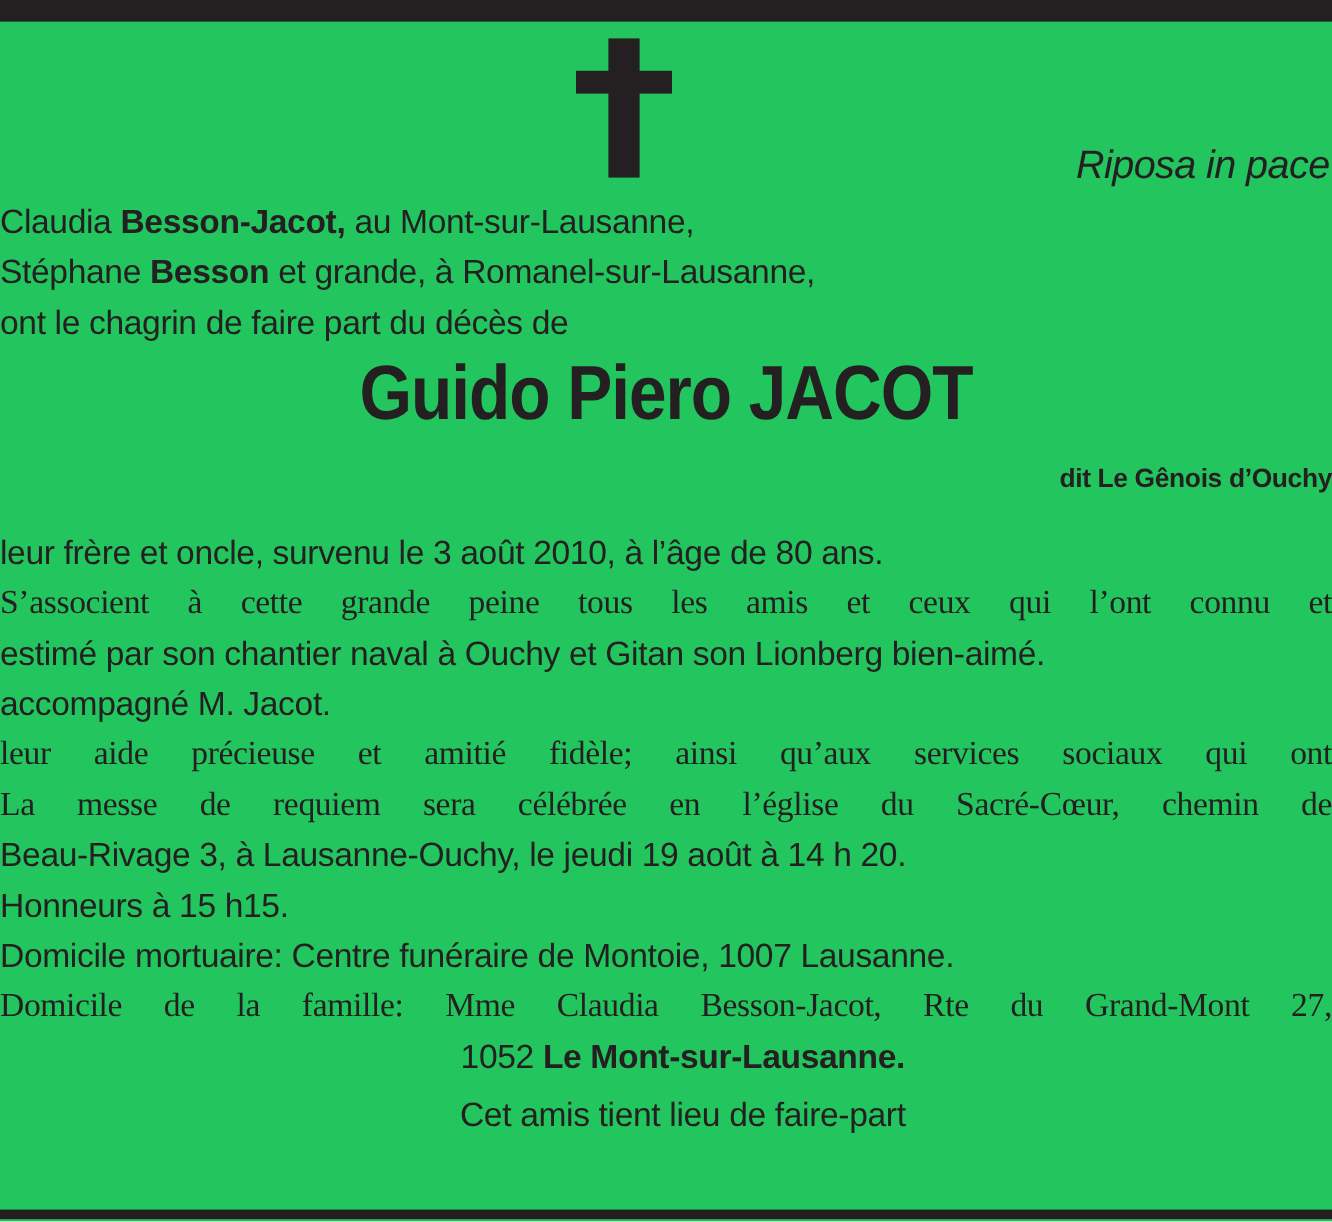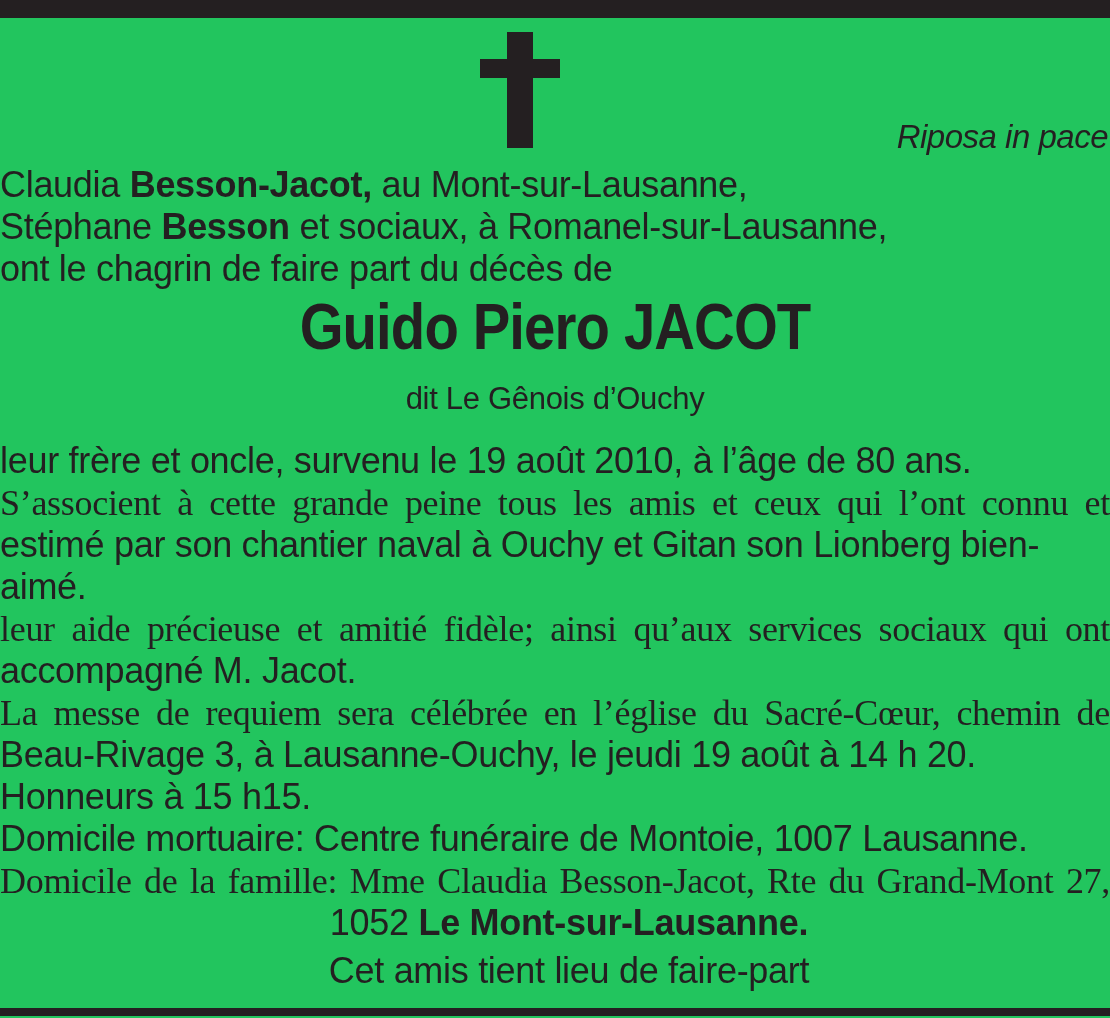--- a/index.html
+++ b/index.html
@@ -28,44 +28,44 @@
   .riposa {
     position: absolute; right: 2px; top: 118px;
     font-style: italic;
     font-size: 33px;
     line-height: 38px;
     letter-spacing: -0.5px;
   }
   .content { position: absolute; top: 18px; left: 0; width: 1110px; }
   .intro { margin-top: 146px; }
   .line {
-    font-size: 36px;
+    font-size: 28px;
     line-height: 42px;
     letter-spacing: -0.3px;
   }
   .line b { font-weight: 700; }
   .justify { text-align: justify; text-align-last: justify; font-family: Liberation Serif, serif; }
   .center { text-align: center; padding-left: 28px; }
   .name-heading {
     margin-top: 0;
     font-size: 64px;
     line-height: 74px;
     font-weight: 700;
     text-align: center;
     letter-spacing: -1px;
     transform: scaleX(0.88);
     transform-origin: 50% 50%;
     white-space: nowrap;
   }
   .alias-heading {
     margin-top: 14px;
-    font-size: 31px;
+    font-size: 22px;
     line-height: 42px;
-    font-weight: 400;
-    text-align: center;
+    font-weight: 700;
+    text-align: right;
     letter-spacing: -0.3px;
   }
   .body-block { margin-top: 20px; }
   .footer-line { margin-top: 6px; }
 </style>
 </head>
 <body>
 
 <div class="page">
 
@@ -75,33 +75,33 @@
     <div class="v"></div>
     <div class="h"></div>
   </div>
 
   <div class="riposa">Riposa in pace</div>
 
   <div class="content">
 
     <div class="intro">
       <div class="line"><span>Claudia </span><b>Besson-Jacot,</b><span> au Mont-sur-Lausanne,</span></div>
-      <div class="line"><span>Stéphane </span><b>Besson</b><span> et sociaux, à Romanel-sur-Lausanne,</span></div>
+      <div class="line"><span>Stéphane </span><b>Besson</b><span> et grande, à Romanel-sur-Lausanne,</span></div>
       <div class="line">ont le chagrin de faire part du décès de</div>
     </div>
 
     <div class="name-heading">Guido Piero JACOT</div>
     <div class="alias-heading">dit Le Gênois d’Ouchy</div>
 
     <div class="body-block">
-      <div class="line">leur frère et oncle, survenu le 19 août 2010, à l’âge de 80 ans.</div>
+      <div class="line">leur frère et oncle, survenu le 3 août 2010, à l’âge de 80 ans.</div>
       <div class="line justify">S’associent à cette grande peine tous les amis et ceux qui l’ont connu et</div>
       <div class="line">estimé par son chantier naval à Ouchy et Gitan son Lionberg bien-aimé.</div>
+      <div class="line">accompagné M. Jacot.</div>
       <div class="line justify">leur aide précieuse et amitié fidèle; ainsi qu’aux services sociaux qui ont</div>
-      <div class="line">accompagné M. Jacot.</div>
       <div class="line justify">La messe de requiem sera célébrée en l’église du Sacré-Cœur, chemin de</div>
       <div class="line">Beau-Rivage 3, à Lausanne-Ouchy, le jeudi 19 août à 14 h 20.</div>
       <div class="line">Honneurs à 15 h15.</div>
       <div class="line">Domicile mortuaire: Centre funéraire de Montoie, 1007 Lausanne.</div>
       <div class="line justify">Domicile de la famille: Mme Claudia Besson-Jacot, Rte du Grand-Mont 27,</div>
       <div class="line center"><span>1052 </span><b>Le Mont-sur-Lausanne.</b></div>
     </div>
 
     <div class="line center footer-line">Cet amis tient lieu de faire-part</div>
 

